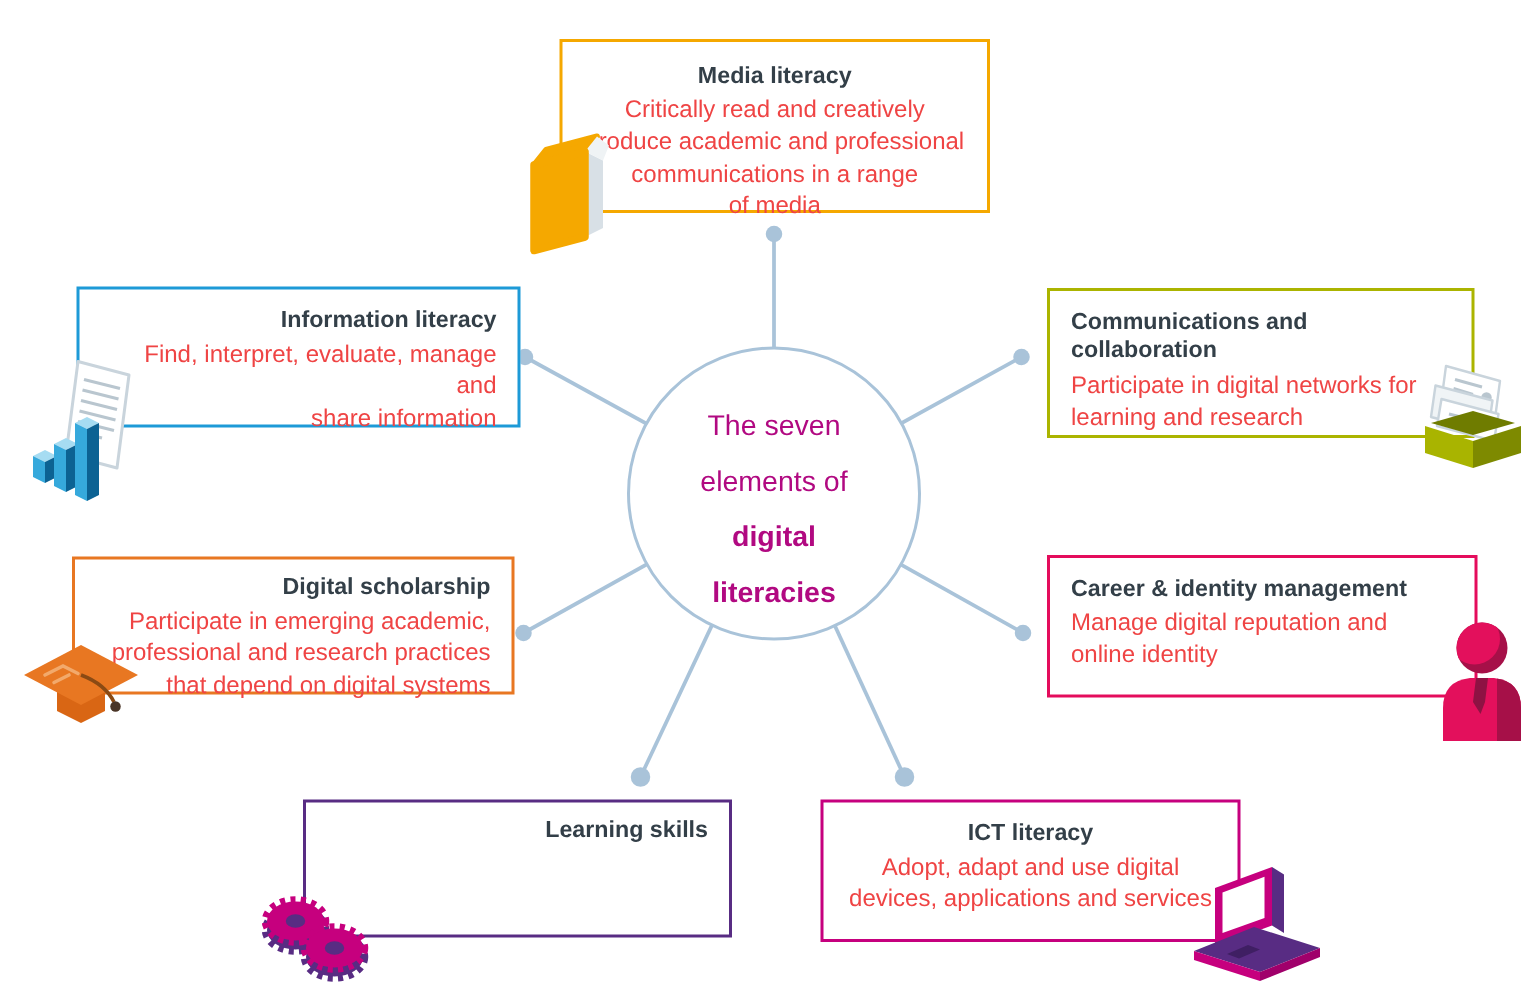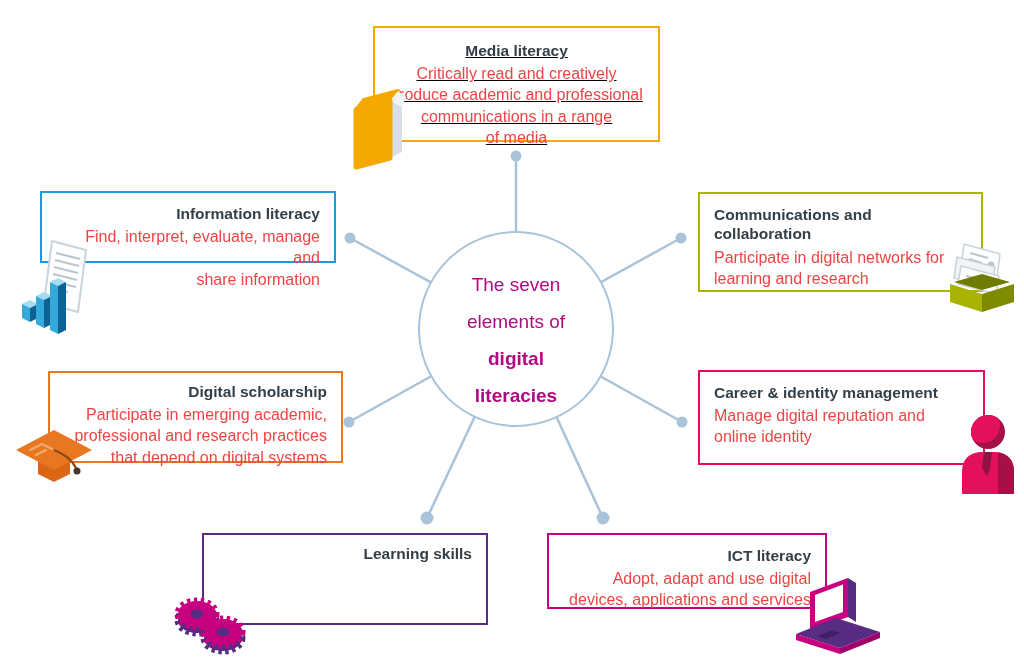--- a/index.html
+++ b/index.html
@@ -7,27 +7,27 @@
     position:relative;width:1024px;height:663px;background:#ffffff;
     font-family:"Liberation Sans","DejaVu Sans",sans-serif;overflow:hidden;
   }
   svg.underlay{position:absolute;left:0;top:0;z-index:1;}
   .card{
     position:absolute;background:#fff;border:2px solid #999;box-sizing:border-box;
     padding:11px 14px;z-index:2;
   }
   .card .title{font-size:15.5px;font-weight:bold;color:#333F48;line-height:1.25;margin:0 0 3px;}
   .card .desc{font-size:16px;color:#ef4444;line-height:1.32;white-space:pre-line;}
-  .card-media{left:373px;top:26px;width:287px;height:116px;text-align:center;padding-top:13px;text-decoration:underline;}
-  .card-info{left:40px;top:191px;width:296px;height:72px;text-align:right;}
+  .card-media{left:373px;top:26px;width:287px;height:116px;text-align:center;padding-top:13px;}
+  .card-info{left:51px;top:191px;width:296px;height:94px;text-align:right;}
   .card-comms{left:698px;top:192px;width:285px;height:100px;text-align:left;}
   .card-scholarship{left:48px;top:371px;width:295px;height:92px;text-align:right;padding-top:9px;}
   .card-career{left:698px;top:370px;width:287px;height:95px;text-align:left;}
   .card-learning{left:202px;top:533px;width:286px;height:92px;text-align:right;padding-top:9px;}
-  .card-ict{left:547px;top:533px;width:280px;height:76px;text-align:right;}
+  .card-ict{left:547px;top:533px;width:280px;height:95px;text-align:center;}
   .icon{position:absolute;z-index:3;}
   .icon-book{left:342px;top:86px;}
   .icon-doc{left:16px;top:236px;}
   .icon-tray{left:942px;top:238px;}
   .icon-cap{left:12px;top:426px;}
   .icon-person{left:952px;top:410px;}
   .icon-gears{left:170px;top:590px;}
   .icon-laptop{left:790px;top:576px;}
   .center-text{
     position:absolute;left:406px;top:266px;width:220px;z-index:2;text-align:center;

